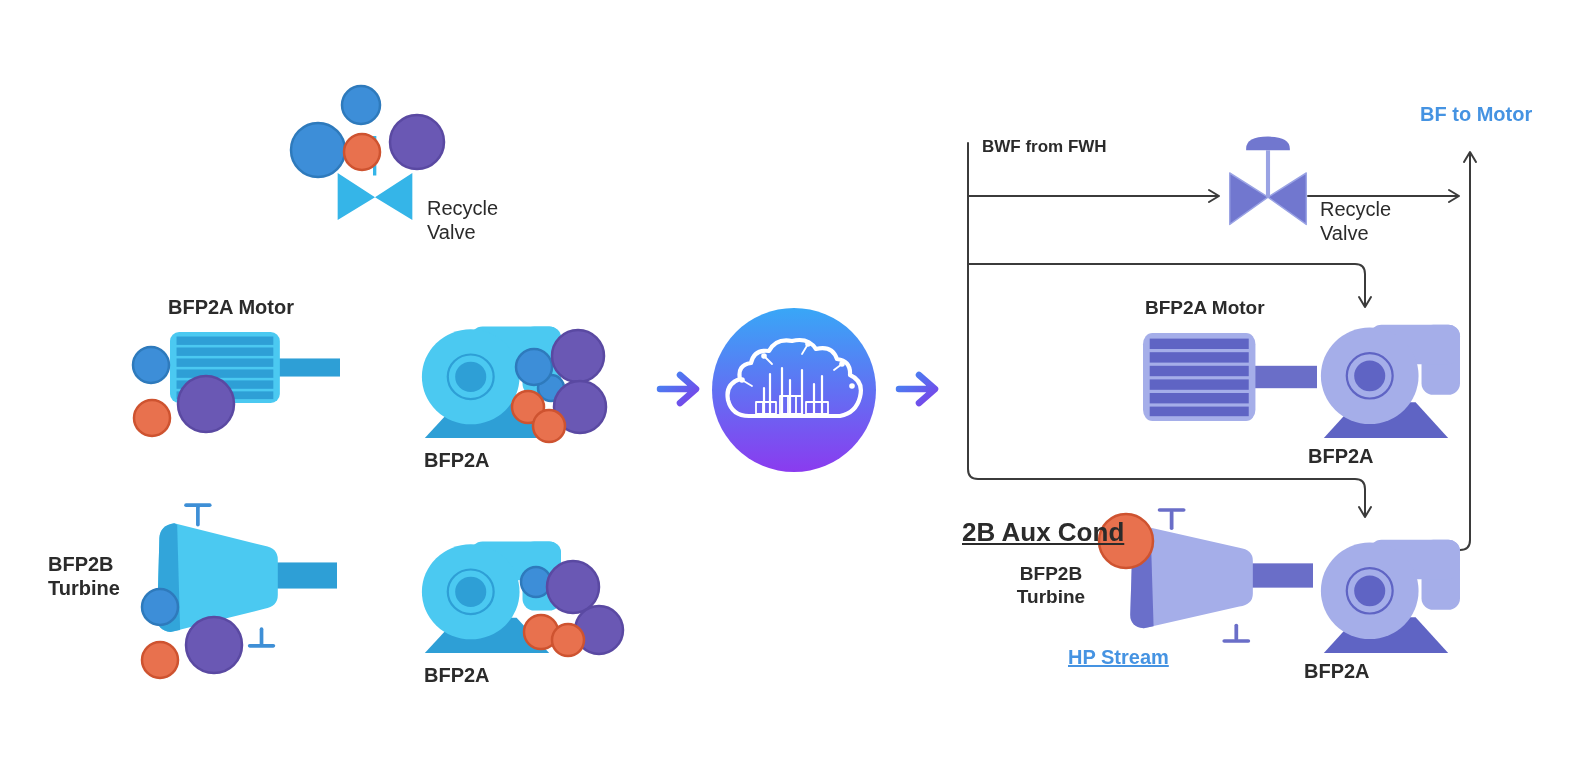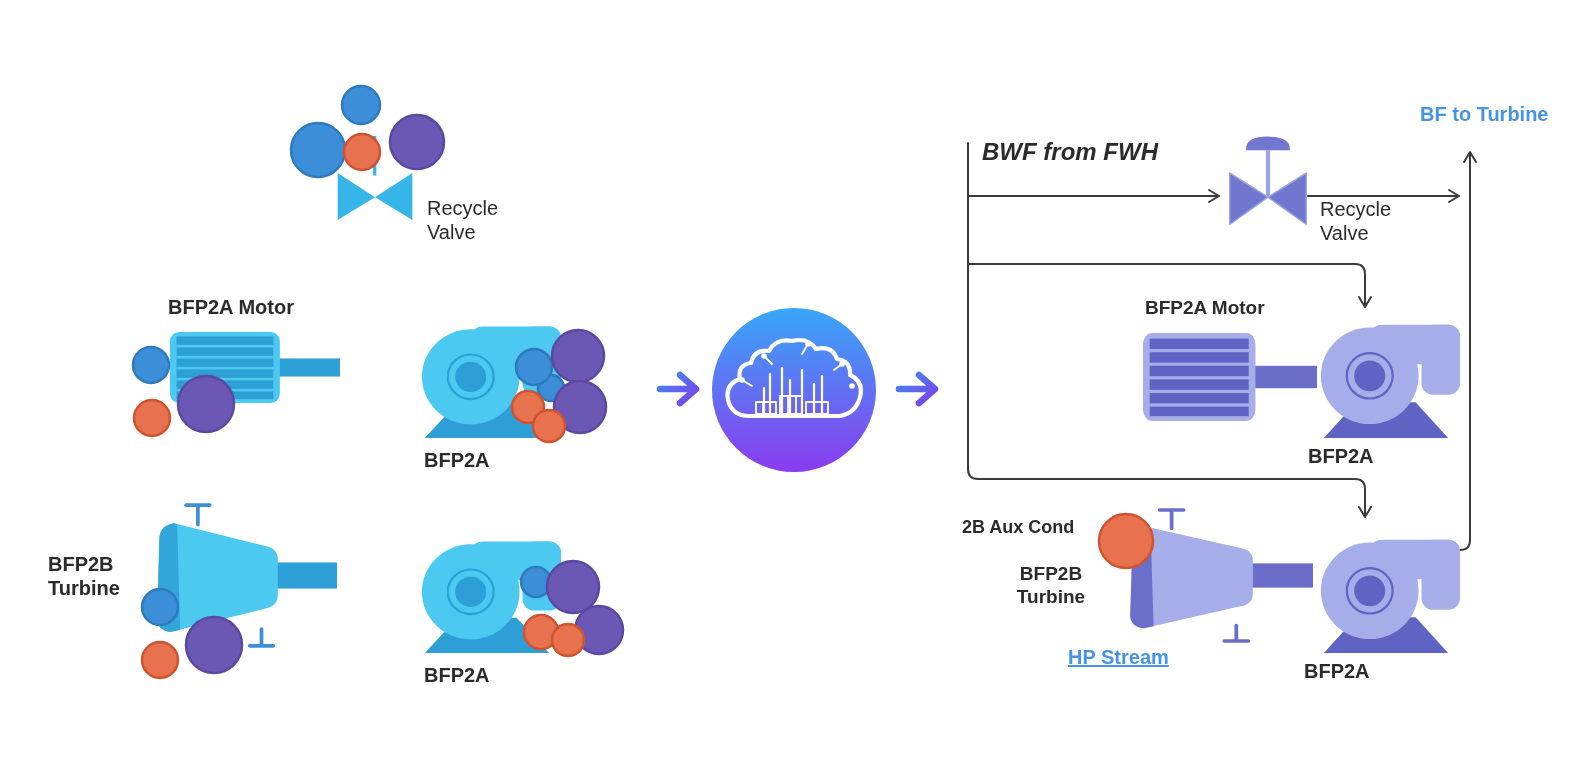--- a/index.html
+++ b/index.html
@@ -185,23 +185,23 @@
     <use href="#sym-pump" x="1312" y="525" width="148" height="128" style="--bd:var(--c-peri-body);--dk:var(--c-peri-dark)"></use>
   </g>
 </svg>
 
 <div class="lbl reg" style="left:427px;top:196px;width:80px;">Recycle Valve</div>
 <div class="lbl" style="left:168px;top:295px;">BFP2A Motor</div>
 <div class="lbl" style="left:424px;top:448px;">BFP2A</div>
 <div class="lbl" style="left:48px;top:552px;width:96px;">BFP2B Turbine</div>
 <div class="lbl" style="left:424px;top:663px;">BFP2A</div>
 
-<div class="lbl" style="left:982px;top:137px;font-size:24px;font-style:italic;">BWF from FWH</div>
+<div class="lbl" style="left:982px;top:137px;font-size:17px;">BWF from FWH</div>
 <div class="lbl reg" style="left:1320px;top:197px;width:80px;">Recycle Valve</div>
-<div class="lbl blue" style="left:1420px;top:102px;">BF to Turbine</div>
+<div class="lbl blue" style="left:1420px;top:102px;">BF to Motor</div>
 <div class="lbl" style="left:1145px;top:296px;font-size:19px;">BFP2A Motor</div>
 <div class="lbl" style="left:1308px;top:444px;">BFP2A</div>
-<div class="lbl" style="left:962px;top:517px;font-size:18px;">2B Aux Cond</div>
+<div class="lbl" style="left:962px;top:517px;font-size:26px;text-decoration:underline;">2B Aux Cond</div>
 <div class="lbl ctr" style="left:1005px;top:562px;width:92px;font-size:19px;">BFP2B Turbine</div>
 <div class="lbl blue" style="left:1068px;top:645px;text-decoration:underline;">HP Stream</div>
 <div class="lbl" style="left:1304px;top:659px;">BFP2A</div>
 
 </div>
 
 </body></html>

